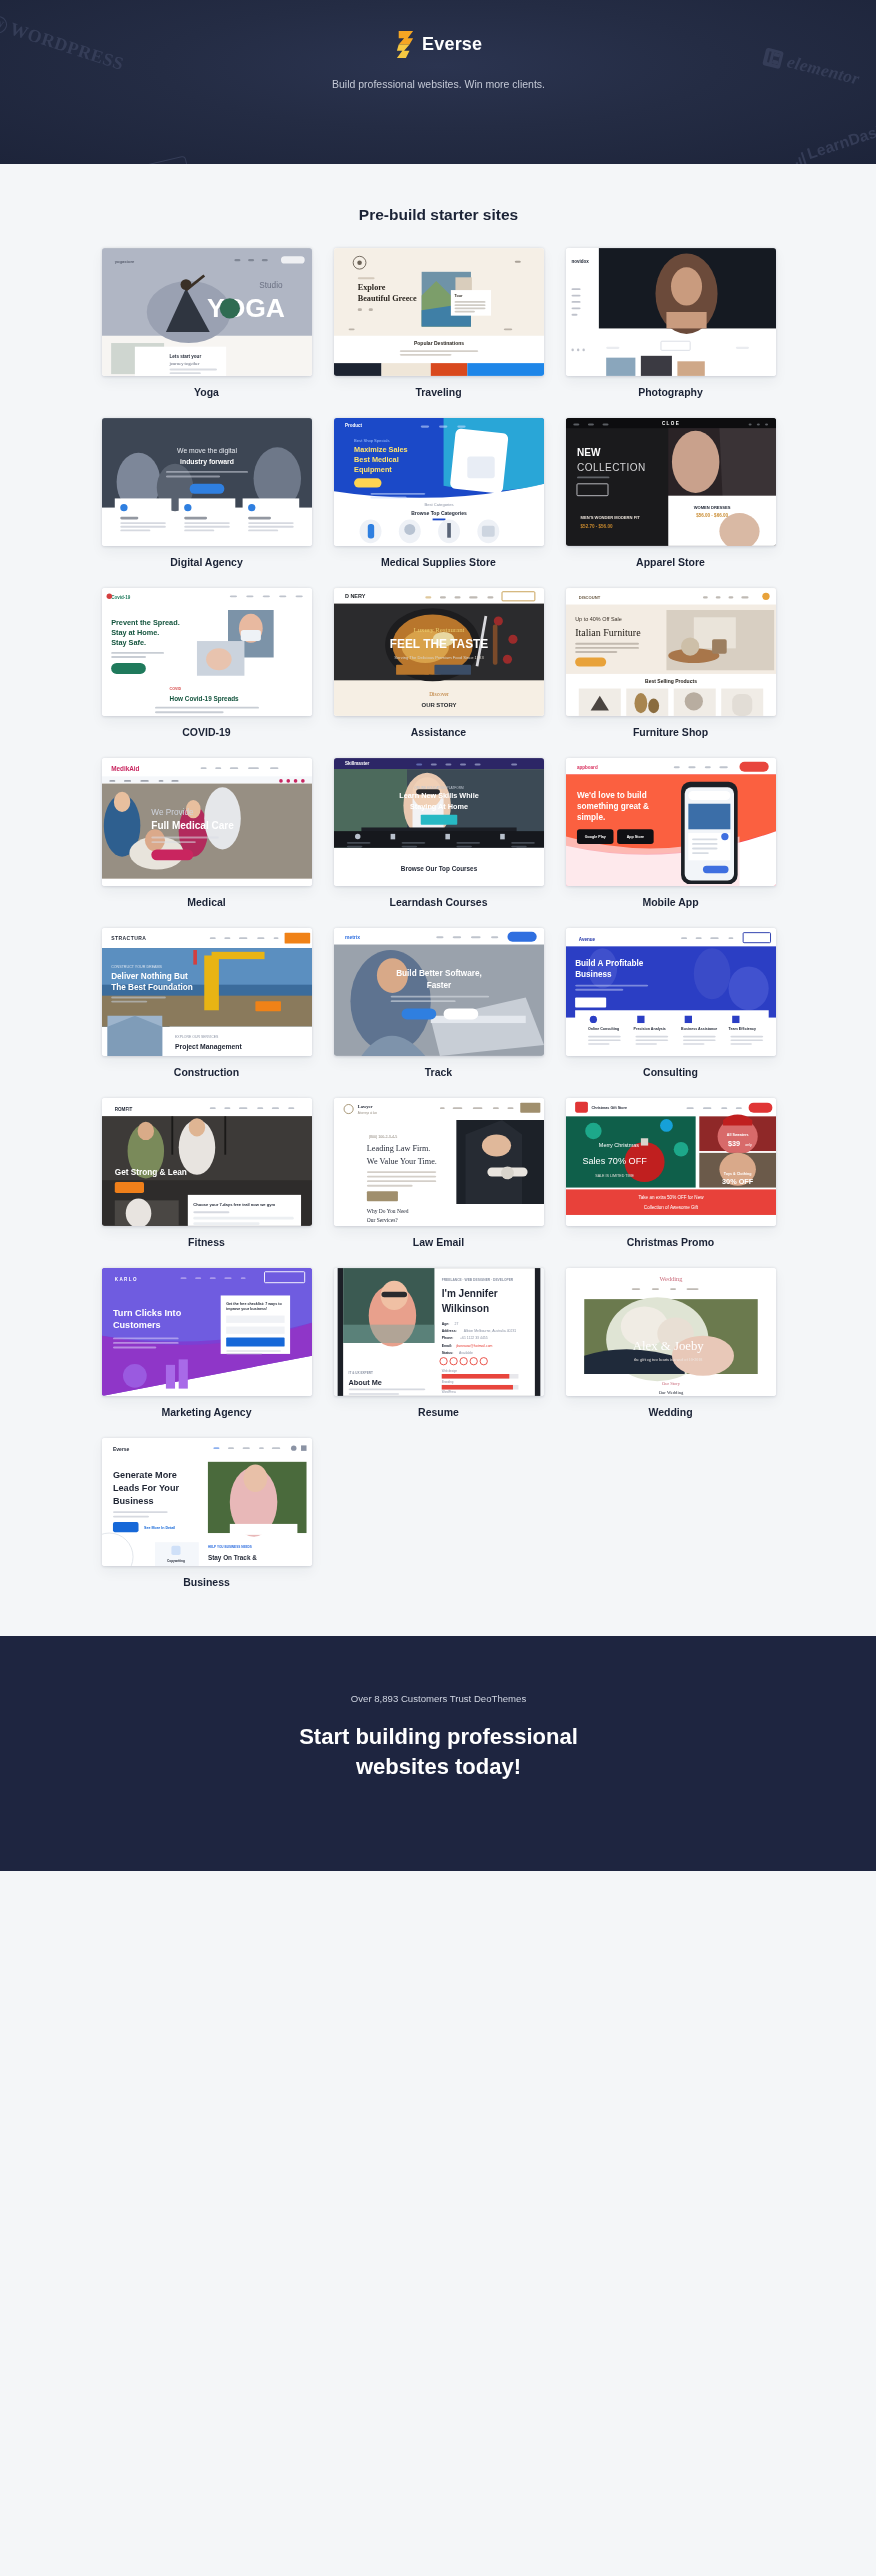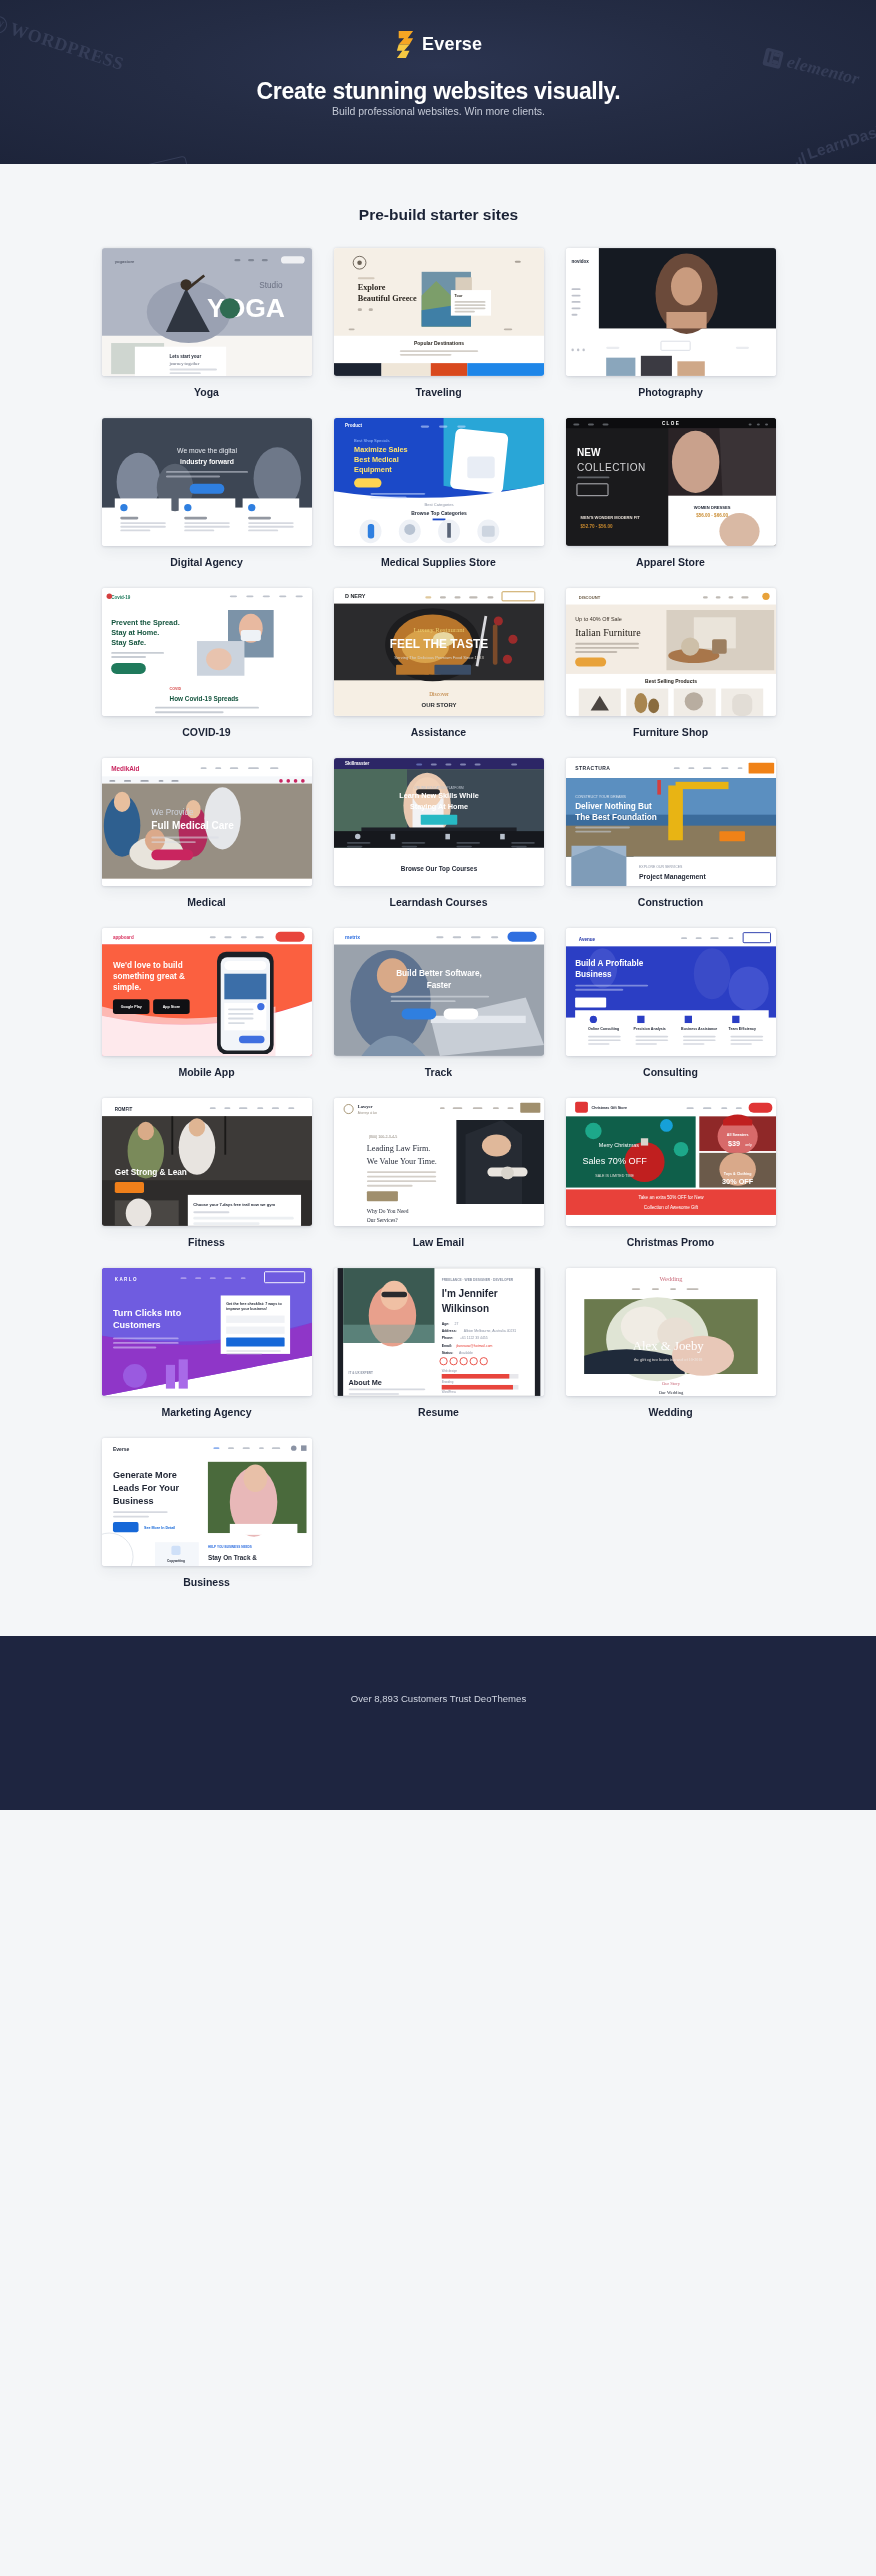--- a/index.html
+++ b/index.html
@@ -216,21 +216,20 @@
   </div>
 
   <div class="hero-inner">
     <div class="brand">
       <svg class="brand-mark" viewBox="0 0 22 30">
         <path d="M4 0 H20 L14 8 H20 L16 15 H4 L10 8 H4 Z" fill="#f5a623"></path>
         <path d="M4 15 H16 L10 22 H16 L12 30 H2 L8 22 H2 Z" fill="#f5c842"></path>
       </svg>
       <span class="brand-name">Everse</span>
     </div>
-    <h1 class="hero-title">Create stunning websites visually.</h1>
     <p class="hero-sub">Build professional websites. Win more clients.</p>
   </div>
 </header>
 
 <section class="starter">
   <h2 class="section-title">Pre-build starter sites</h2>
   <div class="grid" id="card-grid">
       <div class="card">
         <div class="card-thumb">
           <svg viewBox="0 0 230 140" xmlns="http://www.w3.org/2000/svg">
@@ -596,52 +595,20 @@
             <rect x="194" y="96" width="17.16" height="1.8" rx="1.5" fill="#6c7482" opacity=".55"></rect>
    <text x="115" y="124" font-size="7" fill="#1f2533" text-anchor="middle" font-weight="700" font-family="Liberation Sans, sans-serif" letter-spacing="0">Browse Our Top Courses</text>
           </svg>
         </div>
         <div class="card-label">Learndash Courses</div>
       </div>
       <div class="card">
         <div class="card-thumb">
           <svg viewBox="0 0 230 140" xmlns="http://www.w3.org/2000/svg">
    <rect width="230" height="140" fill="#ffffff"></rect>
-   <text x="10" y="13" font-size="5.5" fill="#1f2533" text-anchor="start" font-weight="800" font-family="Liberation Sans, sans-serif" letter-spacing="0.5">STRACTURA</text>
-   <rect x="118" y="10" width="6.6000000000000005" height="2" rx="1.5" fill="#8b93a4" opacity=".55"></rect>
-            <rect x="134" y="10" width="6.6000000000000005" height="2" rx="1.5" fill="#8b93a4" opacity=".55"></rect>
-            <rect x="150" y="10" width="9.24" height="2" rx="1.5" fill="#8b93a4" opacity=".55"></rect>
-            <rect x="170" y="10" width="7.92" height="2" rx="1.5" fill="#8b93a4" opacity=".55"></rect>
-            <rect x="188" y="10" width="5.28" height="2" rx="1.5" fill="#8b93a4" opacity=".55"></rect>
-   <rect x="200" y="5" width="28" height="12" rx="1" fill="#f08217"></rect>
-   <rect x="0" y="22" width="230" height="86" fill="#3b6c9c"></rect>
-   <rect x="0" y="22" width="230" height="40" fill="#5b8fc0"></rect>
-   <rect x="0" y="74" width="230" height="34" fill="#8a7a5c"></rect>
-   <rect x="112" y="30" width="16" height="60" fill="#e8b414"></rect>
-   <rect x="120" y="26" width="58" height="8" fill="#e8b414"></rect>
-   <rect x="100" y="24" width="4" height="16" fill="#d43f3f"></rect>
-   <text x="10" y="44" font-size="4" fill="#d8e2ee" text-anchor="start" font-weight="400" font-family="Liberation Sans, sans-serif" letter-spacing="0">CONSTRUCT YOUR DREAMS</text>
-   <text x="10" y="56" font-size="9" fill="#ffffff" text-anchor="start" font-weight="800" font-family="Liberation Sans, sans-serif" letter-spacing="0">Deliver Nothing But</text>
-   <text x="10" y="68" font-size="9" fill="#ffffff" text-anchor="start" font-weight="800" font-family="Liberation Sans, sans-serif" letter-spacing="0">The Best Foundation</text>
-   <rect x="10" y="75" width="60" height="2" rx="1.5" fill="#c6d2e0" opacity=".55"></rect>
-            <rect x="10" y="79.5" width="39.6" height="2" rx="1.5" fill="#c6d2e0" opacity=".55"></rect>
-   <rect x="168" y="80" width="28" height="11" rx="1" fill="#f08217"></rect>
-   <rect x="6" y="96" width="60" height="44" fill="#9db4cc"></rect>
-   <path d="M6 108 L36 96 L66 108 L66 140 L6 140 Z" fill="#7f9cb8"></path>
-   <rect x="74" y="108" width="156" height="32" fill="#ffffff"></rect>
-   <text x="80" y="120" font-size="3.8" fill="#8b93a4" text-anchor="start" font-weight="400" font-family="Liberation Sans, sans-serif" letter-spacing="0">EXPLORE OUR SERVICES</text>
-   <text x="80" y="132" font-size="7.5" fill="#1f2533" text-anchor="start" font-weight="700" font-family="Liberation Sans, sans-serif" letter-spacing="0">Project Management</text>
-          </svg>
-        </div>
-        <div class="card-label">Construction</div>
-      </div>
-      <div class="card">
-        <div class="card-thumb">
-          <svg viewBox="0 0 230 140" xmlns="http://www.w3.org/2000/svg">
-   <rect width="230" height="140" fill="#ffffff"></rect>
    <text x="12" y="12" font-size="5" fill="#d8325f" text-anchor="start" font-weight="800" font-family="Liberation Sans, sans-serif" letter-spacing="0">appboard</text>
    <rect x="118" y="9" width="6.6000000000000005" height="2" rx="1.5" fill="#8b93a4" opacity=".55"></rect>
             <rect x="134" y="9" width="7.92" height="2" rx="1.5" fill="#8b93a4" opacity=".55"></rect>
             <rect x="152" y="9" width="6.6000000000000005" height="2" rx="1.5" fill="#8b93a4" opacity=".55"></rect>
             <rect x="168" y="9" width="9.24" height="2" rx="1.5" fill="#8b93a4" opacity=".55"></rect>
    <rect x="190" y="4" width="32" height="11" rx="5.5" fill="#e8453d"></rect>
    <rect x="0" y="18" width="230" height="122" fill="#f03e5e"></rect>
    <path d="M0 18 H230 V80 Q115 120 0 96 Z" fill="#fb6040"></path>
    <path d="M0 96 Q115 122 230 80 V140 H0 Z" fill="#ffffff"></path>
    <path d="M0 86 Q90 112 190 86 L190 140 L0 140 Z" fill="#fde0e4" opacity=".7"></path>
@@ -659,20 +626,52 @@
    <rect x="134" y="82" width="46" height="30" fill="#ffffff"></rect>
    <rect x="138" y="88" width="28" height="2" rx="1.5" fill="#b7c0cc" opacity=".55"></rect>
             <rect x="138" y="93" width="28" height="2" rx="1.5" fill="#b7c0cc" opacity=".55"></rect>
             <rect x="138" y="98" width="28" height="2" rx="1.5" fill="#b7c0cc" opacity=".55"></rect>
             <rect x="138" y="103" width="18.48" height="2" rx="1.5" fill="#b7c0cc" opacity=".55"></rect>
    <circle cx="174" cy="86" r="4" fill="#3f6fe0"></circle>
    <rect x="150" y="118" width="28" height="8" rx="4" fill="#3f6fe0"></rect>
           </svg>
         </div>
         <div class="card-label">Mobile App</div>
+      </div>
+      <div class="card">
+        <div class="card-thumb">
+          <svg viewBox="0 0 230 140" xmlns="http://www.w3.org/2000/svg">
+   <rect width="230" height="140" fill="#ffffff"></rect>
+   <text x="10" y="13" font-size="5.5" fill="#1f2533" text-anchor="start" font-weight="800" font-family="Liberation Sans, sans-serif" letter-spacing="0.5">STRACTURA</text>
+   <rect x="118" y="10" width="6.6000000000000005" height="2" rx="1.5" fill="#8b93a4" opacity=".55"></rect>
+            <rect x="134" y="10" width="6.6000000000000005" height="2" rx="1.5" fill="#8b93a4" opacity=".55"></rect>
+            <rect x="150" y="10" width="9.24" height="2" rx="1.5" fill="#8b93a4" opacity=".55"></rect>
+            <rect x="170" y="10" width="7.92" height="2" rx="1.5" fill="#8b93a4" opacity=".55"></rect>
+            <rect x="188" y="10" width="5.28" height="2" rx="1.5" fill="#8b93a4" opacity=".55"></rect>
+   <rect x="200" y="5" width="28" height="12" rx="1" fill="#f08217"></rect>
+   <rect x="0" y="22" width="230" height="86" fill="#3b6c9c"></rect>
+   <rect x="0" y="22" width="230" height="40" fill="#5b8fc0"></rect>
+   <rect x="0" y="74" width="230" height="34" fill="#8a7a5c"></rect>
+   <rect x="112" y="30" width="16" height="60" fill="#e8b414"></rect>
+   <rect x="120" y="26" width="58" height="8" fill="#e8b414"></rect>
+   <rect x="100" y="24" width="4" height="16" fill="#d43f3f"></rect>
+   <text x="10" y="44" font-size="4" fill="#d8e2ee" text-anchor="start" font-weight="400" font-family="Liberation Sans, sans-serif" letter-spacing="0">CONSTRUCT YOUR DREAMS</text>
+   <text x="10" y="56" font-size="9" fill="#ffffff" text-anchor="start" font-weight="800" font-family="Liberation Sans, sans-serif" letter-spacing="0">Deliver Nothing But</text>
+   <text x="10" y="68" font-size="9" fill="#ffffff" text-anchor="start" font-weight="800" font-family="Liberation Sans, sans-serif" letter-spacing="0">The Best Foundation</text>
+   <rect x="10" y="75" width="60" height="2" rx="1.5" fill="#c6d2e0" opacity=".55"></rect>
+            <rect x="10" y="79.5" width="39.6" height="2" rx="1.5" fill="#c6d2e0" opacity=".55"></rect>
+   <rect x="168" y="80" width="28" height="11" rx="1" fill="#f08217"></rect>
+   <rect x="6" y="96" width="60" height="44" fill="#9db4cc"></rect>
+   <path d="M6 108 L36 96 L66 108 L66 140 L6 140 Z" fill="#7f9cb8"></path>
+   <rect x="74" y="108" width="156" height="32" fill="#ffffff"></rect>
+   <text x="80" y="120" font-size="3.8" fill="#8b93a4" text-anchor="start" font-weight="400" font-family="Liberation Sans, sans-serif" letter-spacing="0">EXPLORE OUR SERVICES</text>
+   <text x="80" y="132" font-size="7.5" fill="#1f2533" text-anchor="start" font-weight="700" font-family="Liberation Sans, sans-serif" letter-spacing="0">Project Management</text>
+          </svg>
+        </div>
+        <div class="card-label">Construction</div>
       </div>
       <div class="card">
         <div class="card-thumb">
           <svg viewBox="0 0 230 140" xmlns="http://www.w3.org/2000/svg">
    <rect width="230" height="140" fill="#ffffff"></rect>
    <text x="12" y="12" font-size="5.5" fill="#2f6fe0" text-anchor="start" font-weight="800" font-family="Liberation Sans, sans-serif" letter-spacing="0">metrix</text>
    <rect x="112" y="9" width="7.92" height="2" rx="1.5" fill="#8b93a4" opacity=".55"></rect>
             <rect x="130" y="9" width="9.24" height="2" rx="1.5" fill="#8b93a4" opacity=".55"></rect>
             <rect x="150" y="9" width="10.56" height="2" rx="1.5" fill="#8b93a4" opacity=".55"></rect>
             <rect x="172" y="9" width="7.92" height="2" rx="1.5" fill="#8b93a4" opacity=".55"></rect>
@@ -971,14 +970,18 @@
    <text x="116" y="134" font-size="7" fill="#1f2533" text-anchor="start" font-weight="700" font-family="Liberation Sans, sans-serif" letter-spacing="0">Stay On Track &amp;</text>
           </svg>
         </div>
         <div class="card-label">Business</div>
       </div>
     </div>
 </section>
 
 <footer class="cta">
   <div class="cta-eyebrow">Over 8,893 Customers Trust DeoThemes</div>
+  <div class="cta-title">
+    <span>Start building professional</span><br>
+    <span>websites today!</span>
+  </div>
 </footer>
 
 
 </body></html>

